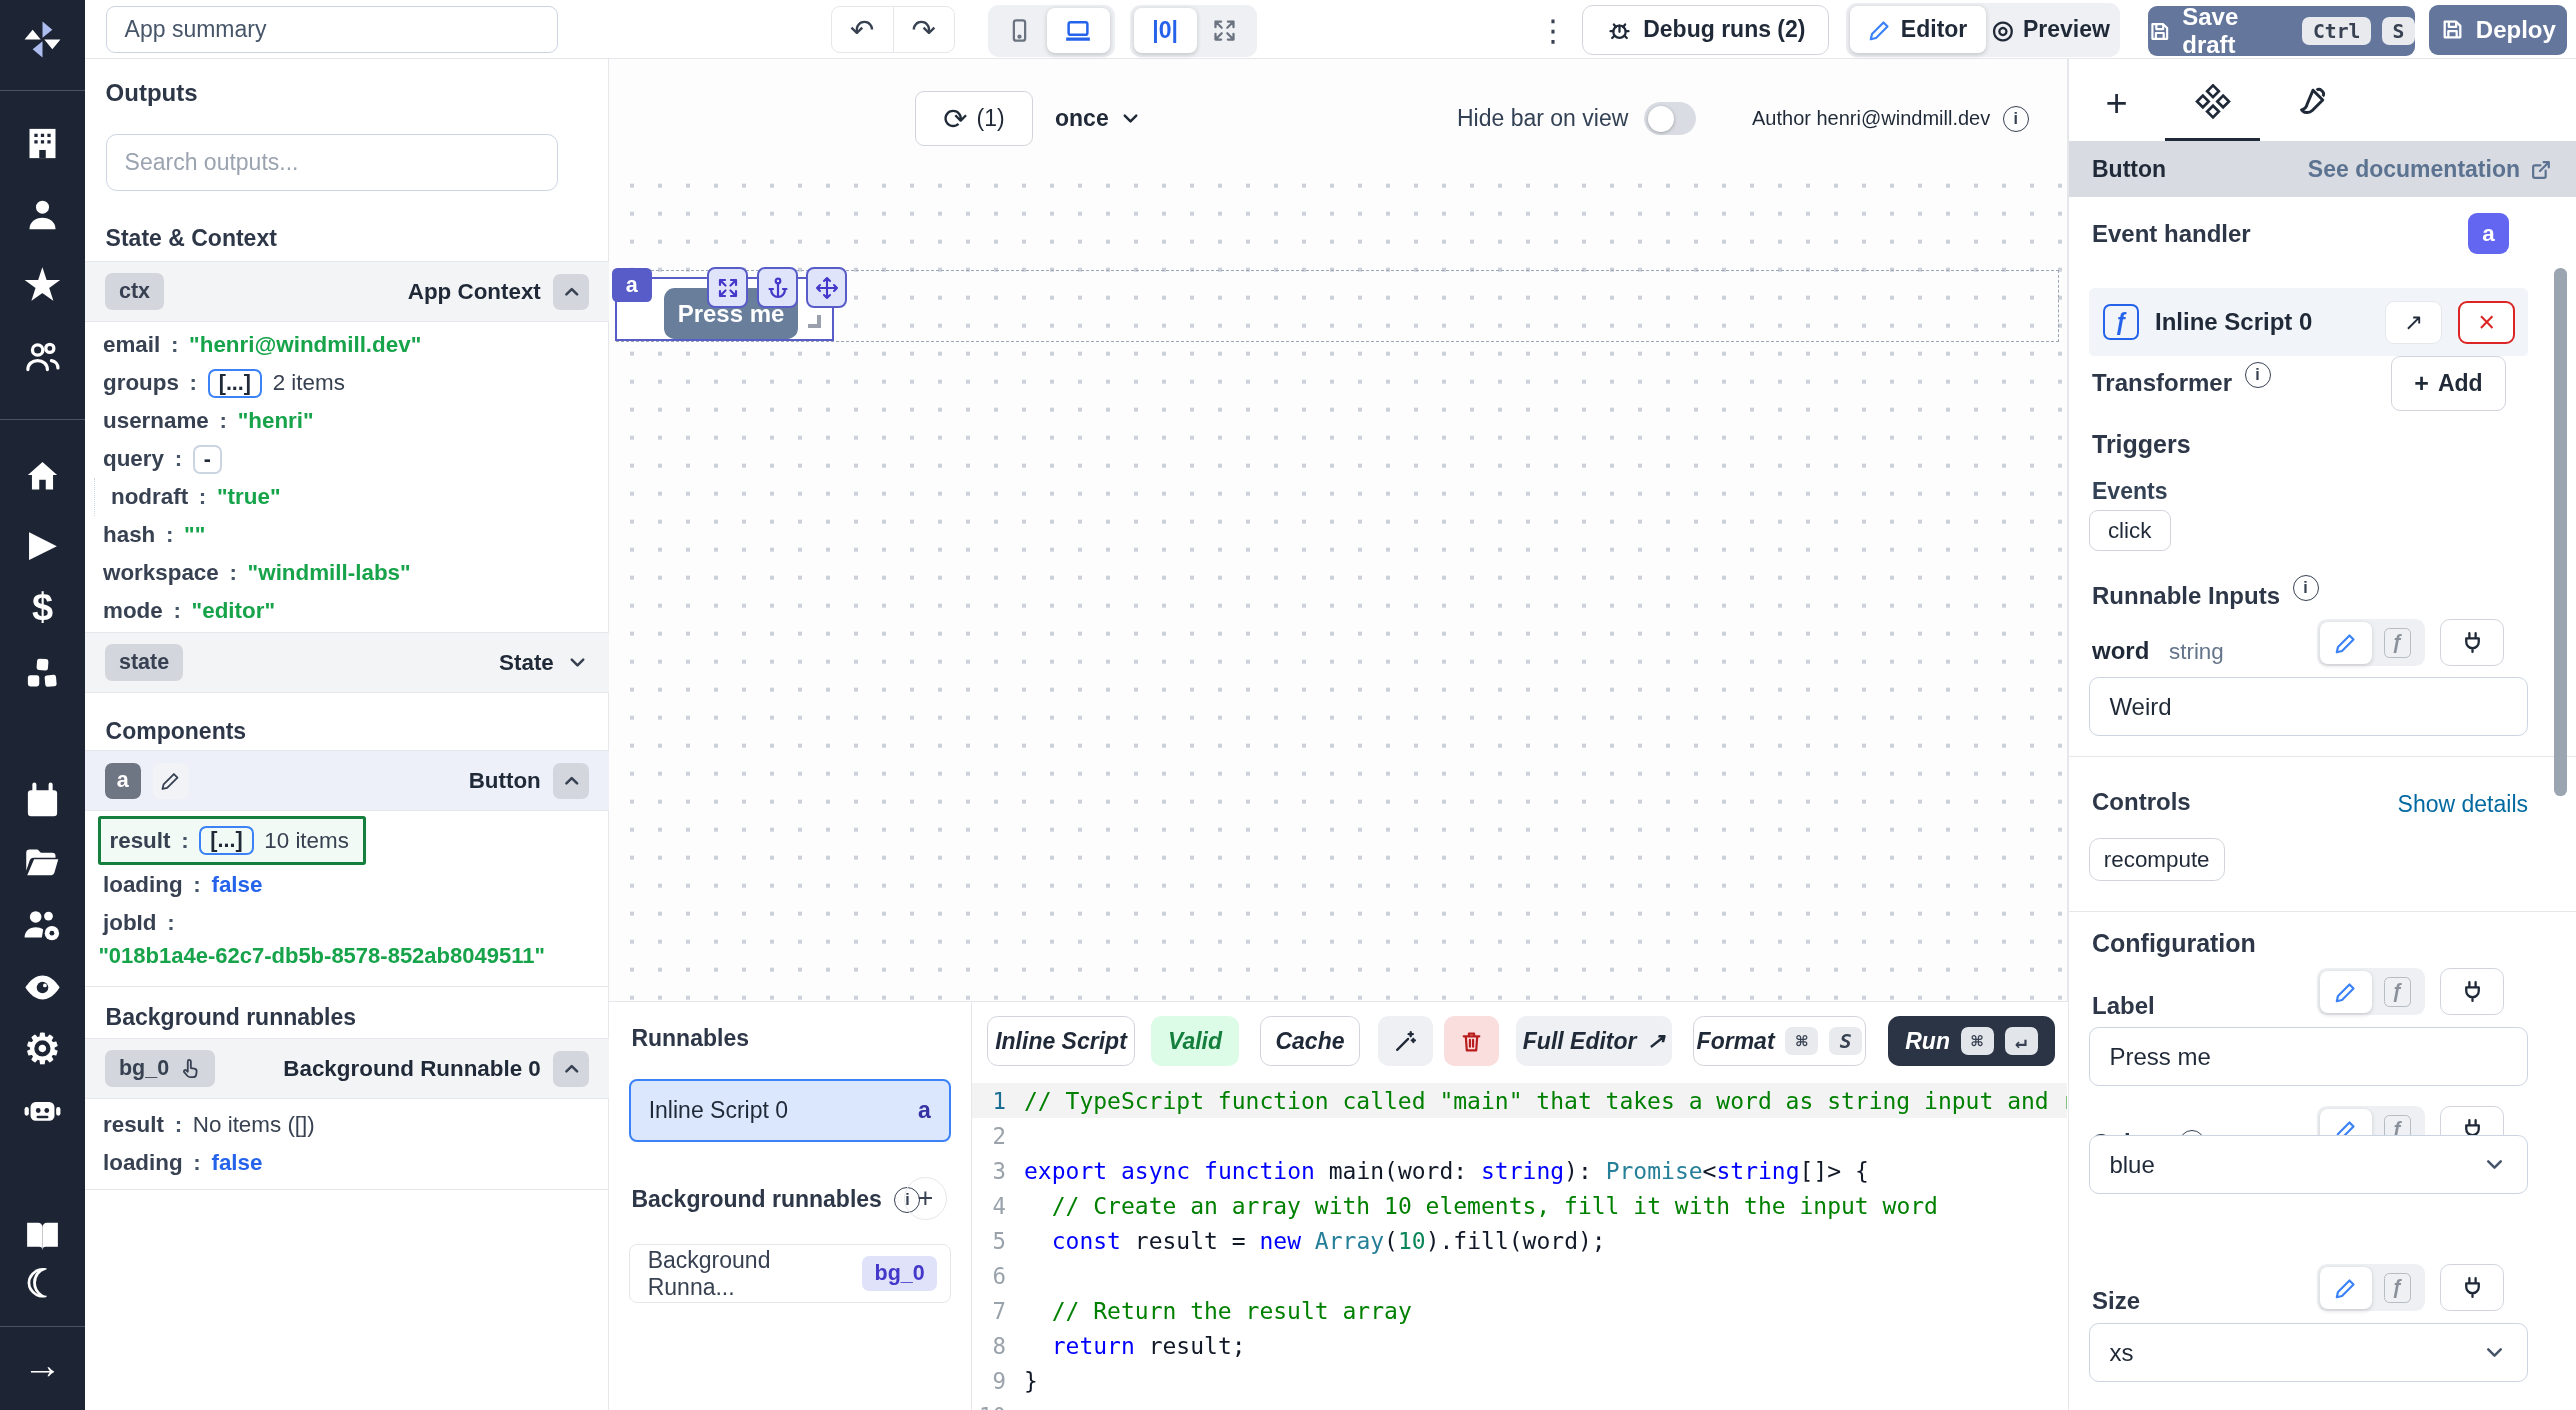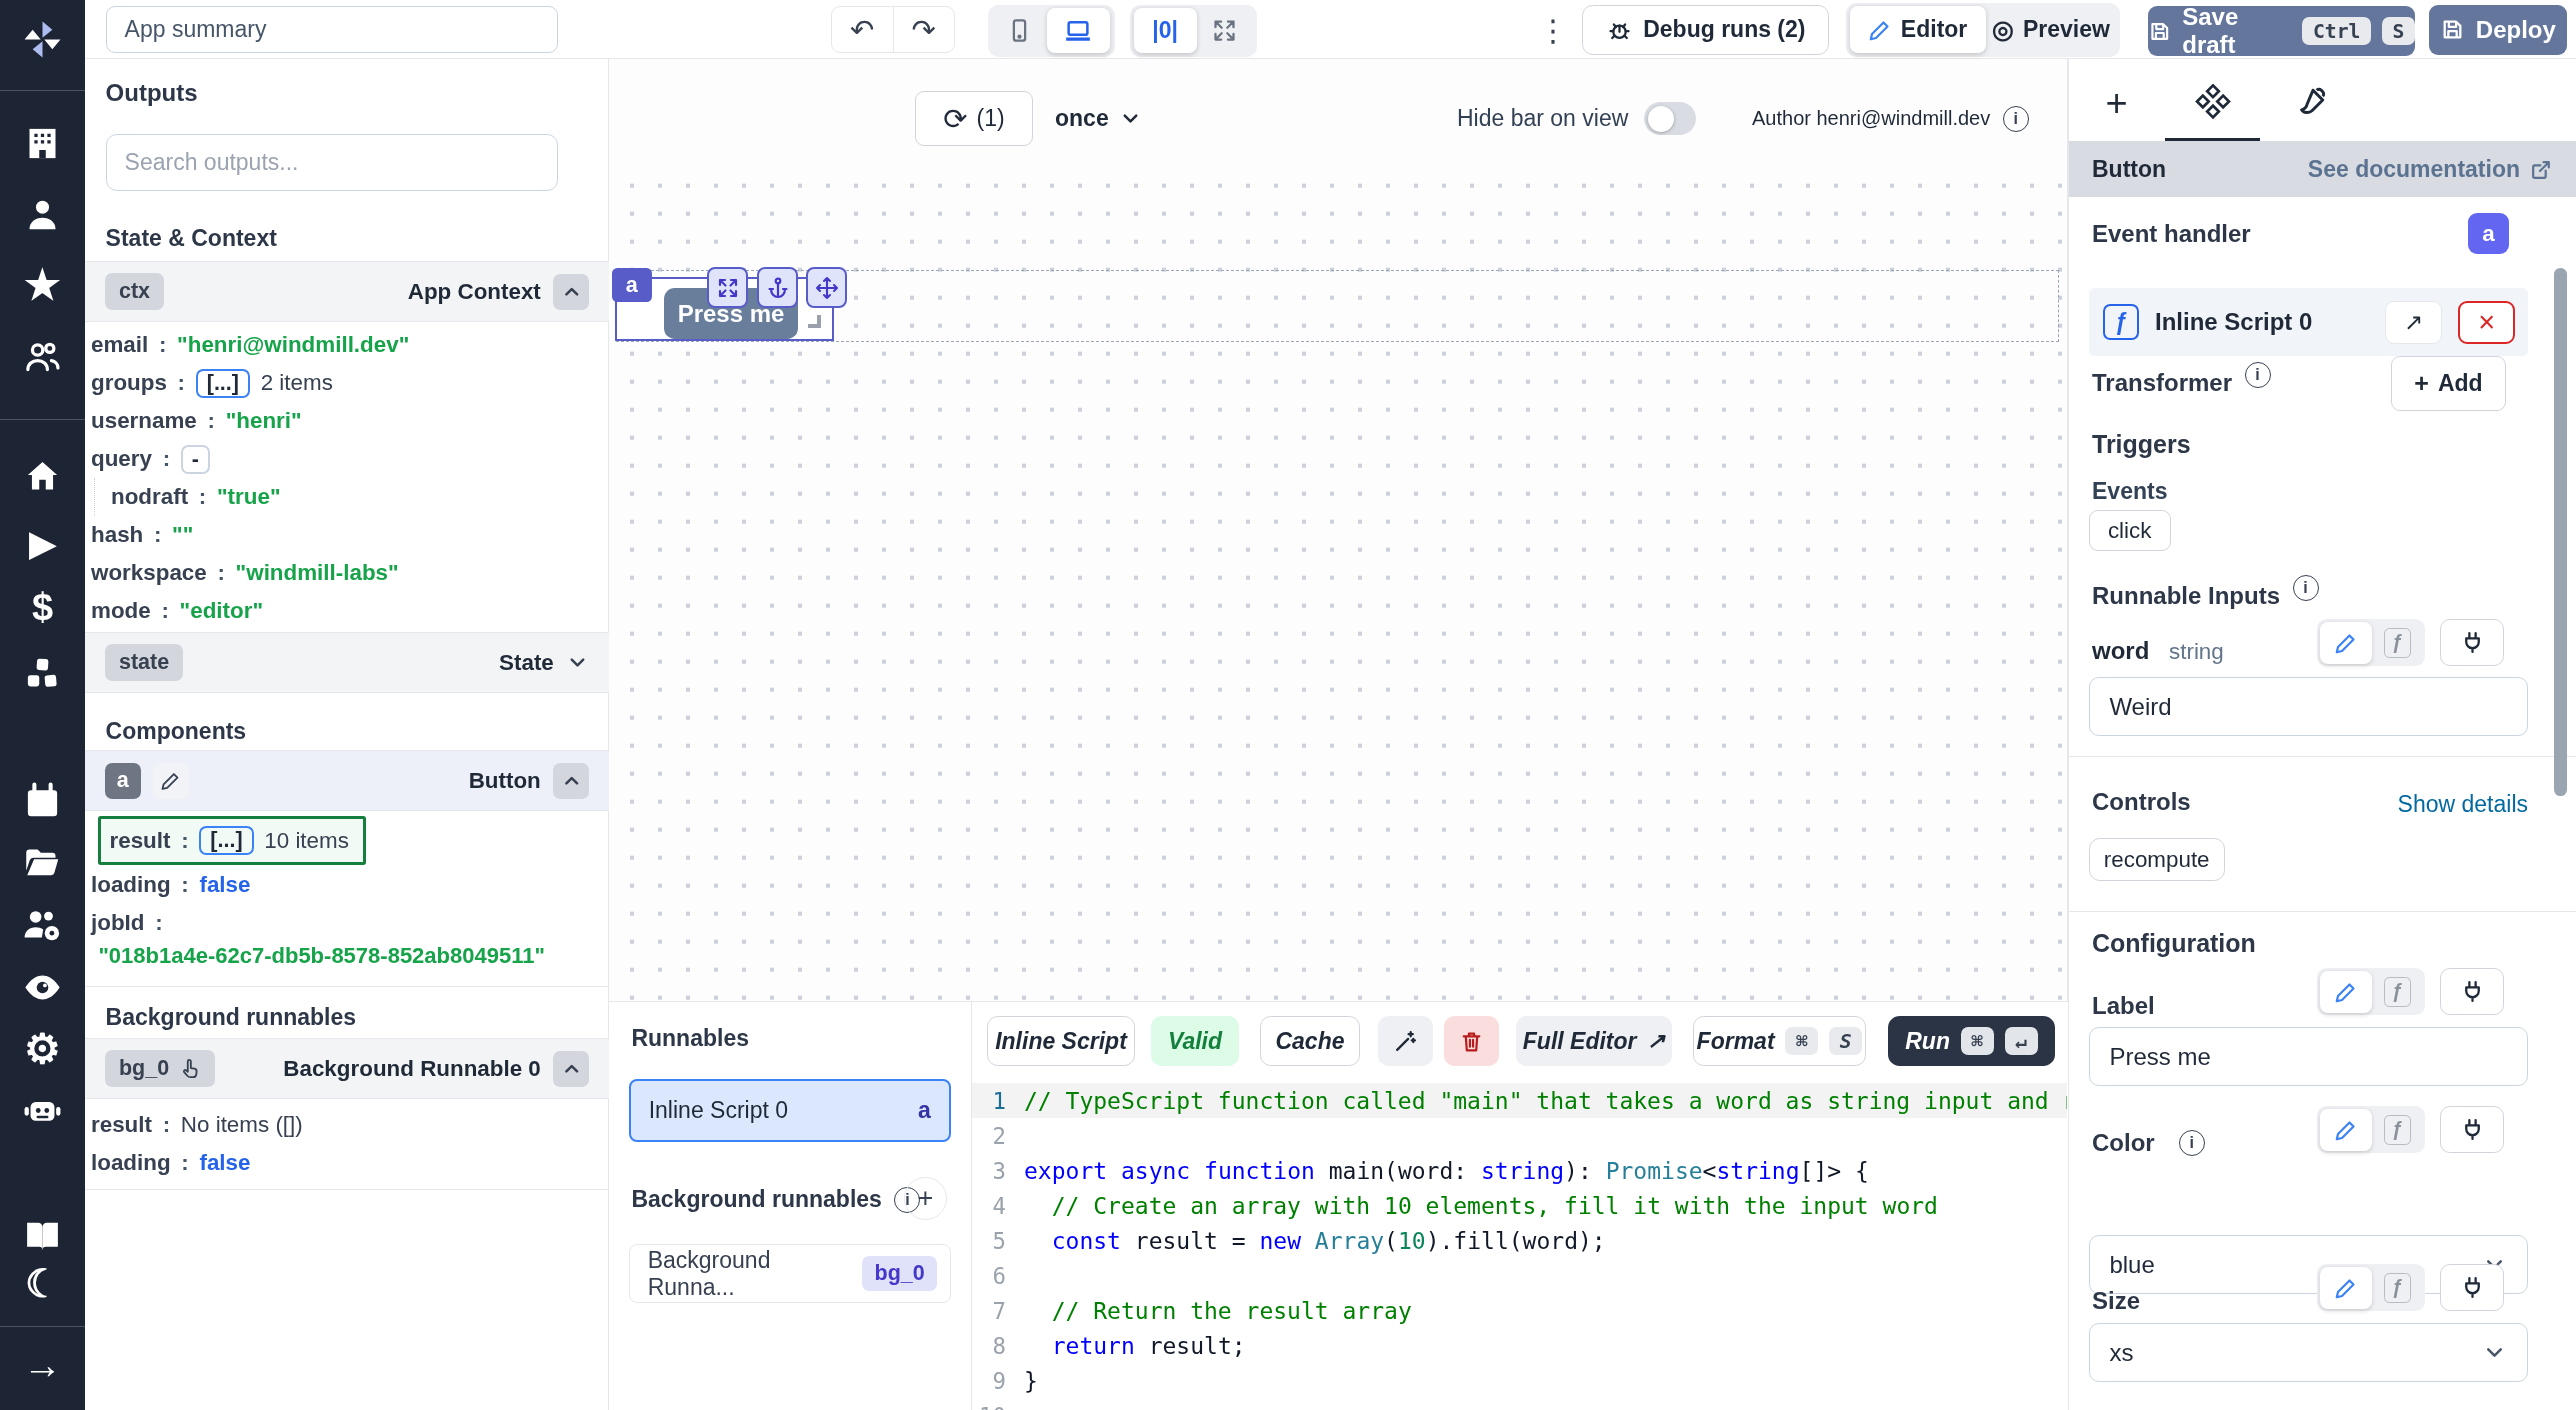--- a/index.html
+++ b/index.html
@@ -25,21 +25,21 @@
   .kbd { background:#e8eaee; border-radius:7.2px; padding:2.7px 10.7px; font-family:"DejaVu Sans Mono", monospace; font-size:19.7px; color:#374151; font-weight:600; }
 
   
   #outputs { left:85px; top:59px; width:524px; height:1352px; background:#fff; border-right:1.3px solid #e5e7eb; z-index:10; }
   .sec-h { font-size:23px; font-weight:700; color:#2d3748; }
   .strip { position:absolute; left:0; width:524px; height:61px; background:#f3f4f6; border-top:1.3px solid #e5e7eb; border-bottom:1.3px solid #e5e7eb; display:flex; align-items:center; padding:0 19.7px; gap:12.5px; }
   .pill { background:#d3d7dd; color:#374151; font-weight:700; font-size:21.5px; padding:6.3px 14.3px; border-radius:7.2px; display:flex; align-items:center; gap:9px; }
   .strip-label { font-size:22.4px; font-weight:700; color:#1f2937; }
   .chev-box { width:36px; height:36px; border-radius:7.2px; background:#d3d7dd; display:flex; align-items:center; justify-content:center; color:#374151; }
   .grow { flex:1; }
-  .kv { display:flex; align-items:center; gap:10.7px; font-size:22.4px; height:38px; padding-left:6px; }
+  .kv { display:flex; align-items:center; gap:10.7px; font-size:22.4px; height:38px; padding-left:18px; }
   .kv .k { font-weight:700; color:#374151; }
   .kv .colon { color:#475569; font-weight:700; }
   .v-str { color:#16a34a; font-weight:600; }
   .v-kw { color:#2563eb; font-weight:600; }
   .v-plain { color:#374151; }
   .tok-badge { border:2.2px solid #3b82f6; border-radius:7.2px; padding:0 9px; color:#1f2937; font-weight:600; font-size:21.5px; }
   .tok-badge.gray { border-color:#cbd5e1; }
   .ind-guide { border-left:1.8px dotted #cbd5e1; margin-left:9px; padding-left:16px !important; }
 
   
@@ -663,21 +663,21 @@
     </span>
     <span class="fx">
         <span class="fx-box">ƒ</span>
       </span>
   </div>
   <div class="plug-btn" style="left:371px;top:1047px;">
     <svg width="25" height="25" viewBox="0 0 24 24" fill="none" stroke="currentColor" stroke-width="2.2" stroke-linecap="round" stroke-linejoin="round">
         <path d="M9 3v5M15 3v5M6 8h12v3.5a6 6 0 0 1-12 0zM12 17.5V21"></path>
       </svg>
   </div>
-  <div class="field-inp" style="top:1176px;">
+  <div class="field-inp" style="top:1076px;">
     <span>blue</span>
     <span class="grow"></span>
     <svg width="25" height="25" viewBox="0 0 24 24" fill="none" stroke="#475569" stroke-width="2.4" stroke-linecap="round" stroke-linejoin="round">
         <path d="M6 9l6 6 6-6"></path>
       </svg>
   </div>
 
   <div class="rp-h abs" style="left:23px;top:1228px;font-size:24px;">Size</div>
   <div class="seg2" style="left:248px;top:1205px;">
     <span class="pen">

